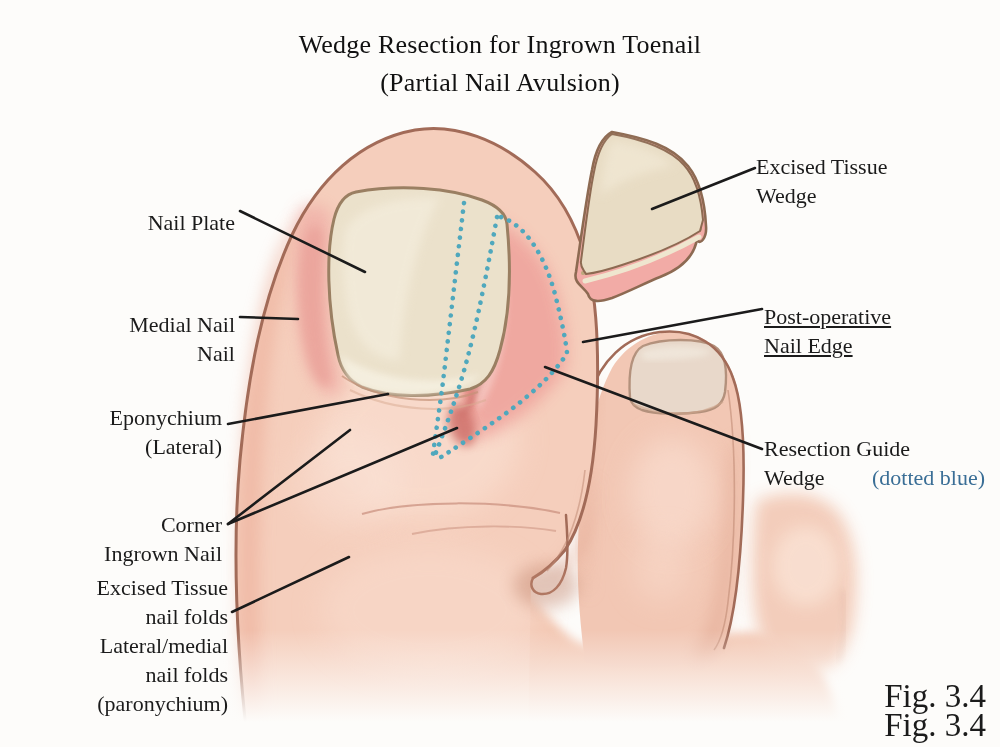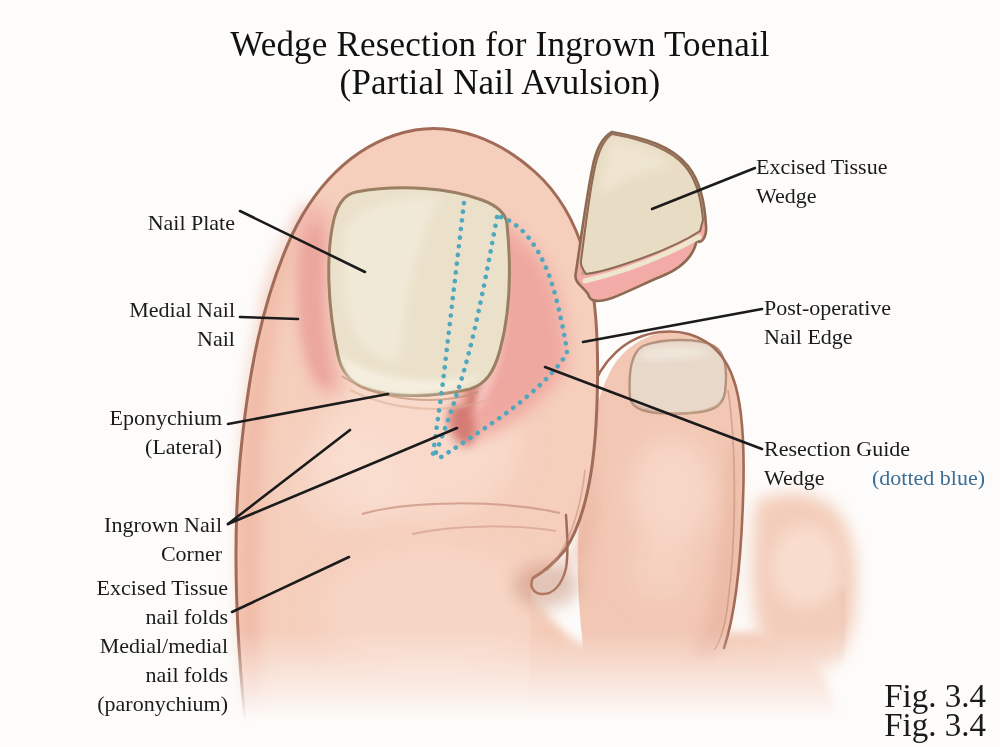--- a/index.html
+++ b/index.html
@@ -7,21 +7,21 @@
     position:relative;
     width:1000px;height:747px;
     background:#fdfcfa;
     overflow:hidden;
     font-family:"Liberation Serif","DejaVu Serif",serif;
   }
   .stage{position:absolute;left:0;top:0;width:1000px;height:747px;}
   .title{
     position:absolute;left:0;top:26px;width:1000px;
     text-align:center;color:#111;
-    font-size:35px;line-height:38px;letter-spacing:.2px;
+    font-size:26px;line-height:38px;letter-spacing:.2px;
   }
   .lbl{
     position:absolute;color:#1b1b1b;
     font-size:22px;line-height:29px;white-space:nowrap;
   }
   .lbl.right{text-align:right;}
   .lbl.left{text-align:left;}
   .blue-note{color:var(--note-blue,#3a6e96);margin-left:42px;}
   .figref{
     position:absolute;right:14px;top:682px;text-align:right;
@@ -153,49 +153,49 @@
 
   <div class="title">
     <div>Wedge Resection for Ingrown Toenail</div>
     <div>(Partial Nail Avulsion)</div>
   </div>
 
   <div class="lbl right" style="right:765px;top:208px;">
     <div>Nail Plate</div>
   </div>
 
-  <div class="lbl right" style="right:765px;top:295px;">
+  <div class="lbl right" style="right:765px;top:310px;">
     <div>Medial Nail</div>
     <div>Nail</div>
   </div>
 
   <div class="lbl right" style="right:778px;top:403px;">
     <div>Eponychium</div>
     <div>(Lateral)</div>
   </div>
 
   <div class="lbl right" style="right:778px;top:510px;">
+    <div>Corner</div>
     <div>Ingrown Nail</div>
-    <div>Corner</div>
   </div>
 
   <div class="lbl right" style="right:772px;top:573px;">
     <div>Excised Tissue</div>
     <div>nail folds</div>
-    <div>Medial/medial</div>
+    <div>Lateral/medial</div>
     <div>nail folds</div>
     <div>(paronychium)</div>
   </div>
 
   <div class="lbl left" style="left:756px;top:152px;">
     <div>Excised Tissue</div>
     <div>Wedge</div>
   </div>
 
-  <div class="lbl left" style="left:764px;top:293px;">
+  <div class="lbl left" style="left:764px;top:302px;text-decoration:underline;">
     <div>Post-operative</div>
     <div>Nail Edge</div>
   </div>
 
   <div class="lbl left" style="left:764px;top:434px;">
     <div>Resection Guide</div>
     <div><span>Wedge</span>&nbsp;<span class="blue-note">(dotted blue)</span></div>
   </div>
 
   <div class="figref">

